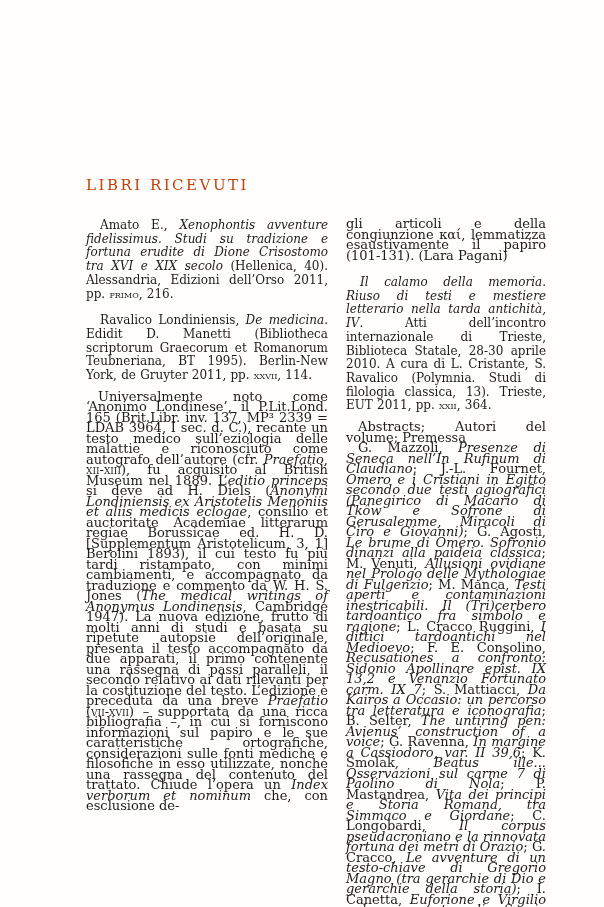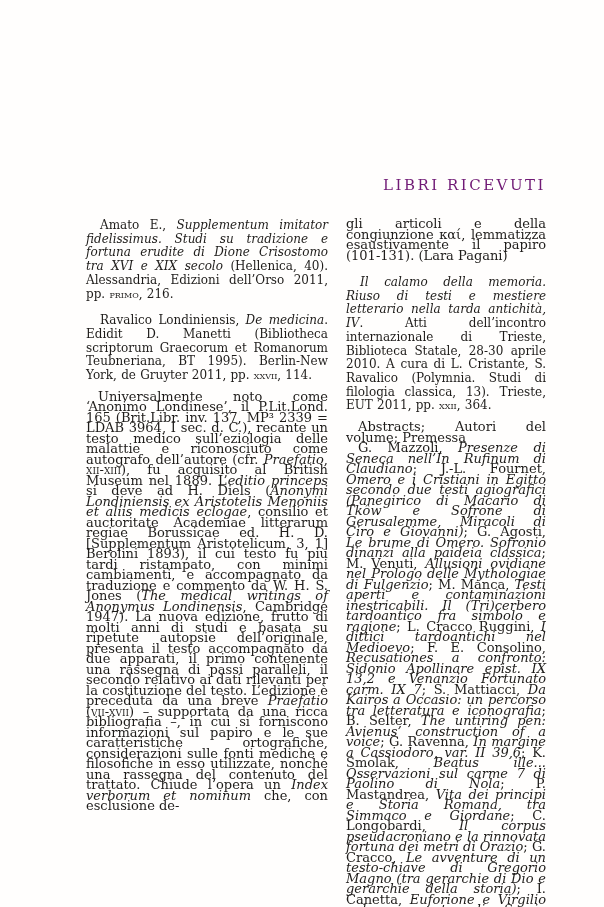--- a/index.html
+++ b/index.html
@@ -8,26 +8,26 @@
     width:604px;height:907px;
     background:#fffefd;
     color:#1e1c1a;
     font-family:"DejaVu Serif","Liberation Serif",serif;
     overflow:hidden;
   }
   .content{
     position:absolute;left:86px;top:176px;width:460px;
   }
   .page-title{
-    text-align:right;
+    text-align:left;
     font-size:15px;
     letter-spacing:2.5px;
     font-weight:normal;
     margin:0 0 25px 0;
-    color:#701a75;
+    color:#c2410c;
   }
   .cols{
     display:grid;
     grid-template-columns:242px 200px;
     column-gap:18px;
   }
   .col{min-width:0;}
   p{margin:0;}
   .entry{
     font-size:12px;
@@ -56,21 +56,21 @@
 <body>
 
 <div class="page">
   <div class="content">
 
     <h1 class="page-title">LIBRI RICEVUTI</h1>
 
     <div class="cols">
 
       <div class="col">
-        <p class="entry"><span class="seg-r">Amato E., </span><span class="seg-i">Supplementum imitator fidelissimus. Studi su tradizione e fortuna erudite di Dione Crisostomo tra XVI e XIX secolo</span><span class="seg-r"> (Hellenica, 40). Alessandria, Edizioni dell’Orso 2011, pp. </span><span class="seg-sc">primo</span><span class="seg-r">, 216.</span></p>
+        <p class="entry"><span class="seg-r">Amato E., </span><span class="seg-i">Xenophontis avventure fidelissimus. Studi su tradizione e fortuna erudite di Dione Crisostomo tra XVI e XIX secolo</span><span class="seg-r"> (Hellenica, 40). Alessandria, Edizioni dell’Orso 2011, pp. </span><span class="seg-sc">primo</span><span class="seg-r">, 216.</span></p>
         <p class="entry gap-entry"><span class="seg-r">Ravalico Londiniensis, </span><span class="seg-i">De medicina</span><span class="seg-r">. Edidit D. Manetti (Bibliotheca scriptorum Graecorum et Romanorum Teubneriana, BT 1995). Berlin-New York, de Gruyter 2011, pp. </span><span class="seg-sc">xxvii</span><span class="seg-r">, 114.</span></p>
         <p class="review gap-review"><span class="seg-r">Universalmente noto come ‘Anonimo Londinese’, il P.Lit.Lond. 165 (Brit.Libr. inv. 137, MP³ 2339 = LDAB 3964, I sec. d. C.), recante un testo medico sull’eziologia delle malattie e riconosciuto come autografo dell’autore (cfr. </span><span class="seg-i">Praefatio</span><span class="seg-r">, </span><span class="seg-sc">xii-xiii</span><span class="seg-r">), fu acquisito al British Museum nel 1889. L’</span><span class="seg-i">editio princeps</span><span class="seg-r"> si deve ad H. Diels (</span><span class="seg-i">Anonymi Londiniensis ex Aristotelis Menoniis et aliis medicis eclogae</span><span class="seg-r">, consilio et auctoritate Academiae litterarum regiae Borussicae ed. H. D. [Supplementum Aristotelicum, 3, 1] Berolini 1893), il cui testo fu più tardi ristampato, con minimi cambiamenti, e accompagnato da traduzione e commento da W. H. S. Jones (</span><span class="seg-i">The medical writings of Anonymus Londinensis</span><span class="seg-r">, Cambridge 1947). La nuova edizione, frutto di molti anni di studi e basata su ripetute autopsie dell’originale, presenta il testo accompagnato da due apparati, il primo contenente una rassegna di passi paralleli, il secondo relativo ai dati rilevanti per la costituzione del testo. L’edizione è preceduta da una breve </span><span class="seg-i">Praefatio</span><span class="seg-r"> (</span><span class="seg-sc">vii-xvii</span><span class="seg-r">) – supportata da una ricca bibliografia –, in cui si forniscono informazioni sul papiro e le sue caratteristiche ortografiche, considerazioni sulle fonti mediche e filosofiche in esso utilizzate, nonché una rassegna del contenuto del trattato. Chiude l’opera un </span><span class="seg-i">Index verborum et nominum</span><span class="seg-r"> che, con esclusione de-</span></p>
       </div>
 
       <div class="col">
         <p class="review no-indent"><span class="seg-r">gli articoli e della congiunzione καί, lemmatizza esaustivamente il papiro (101-131). (Lara Pagani)</span></p>
         <p class="entry gap-after-cont"><span class="seg-i">Il calamo della memoria. Riuso di testi e mestiere letterario nella tarda antichità, IV</span><span class="seg-r">. Atti dell’incontro internazionale di Trieste, Biblioteca Statale, 28-30 aprile 2010. A cura di L. Cristante, S. Ravalico (Polymnia. Studi di filologia classica, 13). Trieste, EUT 2011, pp. </span><span class="seg-sc">xxii</span><span class="seg-r">, 364.</span></p>
         <p class="review gap-review"><span class="seg-r">Abstracts; Autori del volume; Premessa</span></p>
         <p class="review"><span class="seg-r">G. Mazzoli, </span><span class="seg-i">Presenze di Seneca nell’In Rufinum di Claudiano</span><span class="seg-r">; J.-L. Fournet, </span><span class="seg-i">Omero e i Cristiani in Egitto secondo due testi agiografici (Panegirico di Macario di Tkôw e Sofrone di Gerusalemme, Miracoli di Ciro e Giovanni)</span><span class="seg-r">; G. Agosti, </span><span class="seg-i">Le brume di Omero. Sofronio dinanzi alla paideia classica</span><span class="seg-r">; M. Venuti, </span><span class="seg-i">Allusioni ovidiane nel Prologo delle Mythologiae di Fulgenzio</span><span class="seg-r">; M. Manca, </span><span class="seg-i">Testi aperti e contaminazioni inestricabili. Il (Tri)cerbero tardoantico fra simbolo e ragione</span><span class="seg-r">; L. Cracco Ruggini, </span><span class="seg-i">I dittici tardoantichi nel Medioevo</span><span class="seg-r">; F. E. Consolino, </span><span class="seg-i">Recusationes a confronto: Sidonio Apollinare epist. IX 13,2 e Venanzio Fortunato carm. IX 7</span><span class="seg-r">; S. Mattiacci, </span><span class="seg-i">Da Kairos a Occasio: un percorso tra letteratura e iconografia</span><span class="seg-r">; B. Selter, </span><span class="seg-i">The untiring pen: Avienus’ construction of a voice</span><span class="seg-r">; G. Ravenna, </span><span class="seg-i">In margine a Cassiodoro, var. II 39,6</span><span class="seg-r">; K. Smolak, </span><span class="seg-i">Beatus ille... Osservazioni sul carme 7 di Paolino di Nola</span><span class="seg-r">; P. Mastandrea, </span><span class="seg-i">Vita dei principi e Storia Romana, tra Simmaco e Giordane</span><span class="seg-r">; C. Longobardi, </span><span class="seg-i">Il corpus pseudacroniano e la rinnovata fortuna dei metri di Orazio</span><span class="seg-r">; G. Cracco, </span><span class="seg-i">Le avventure di un testo-chiave di Gregorio Magno (tra gerarchie di Dio e gerarchie della storia)</span><span class="seg-r">; I. Canetta, </span><span class="seg-i">Euforione e Virgilio nel commento di Servio all’Eneide</span><span class="seg-r">; M. Gioseffi, </span><span class="seg-i">Per un</span></p>
       </div>

